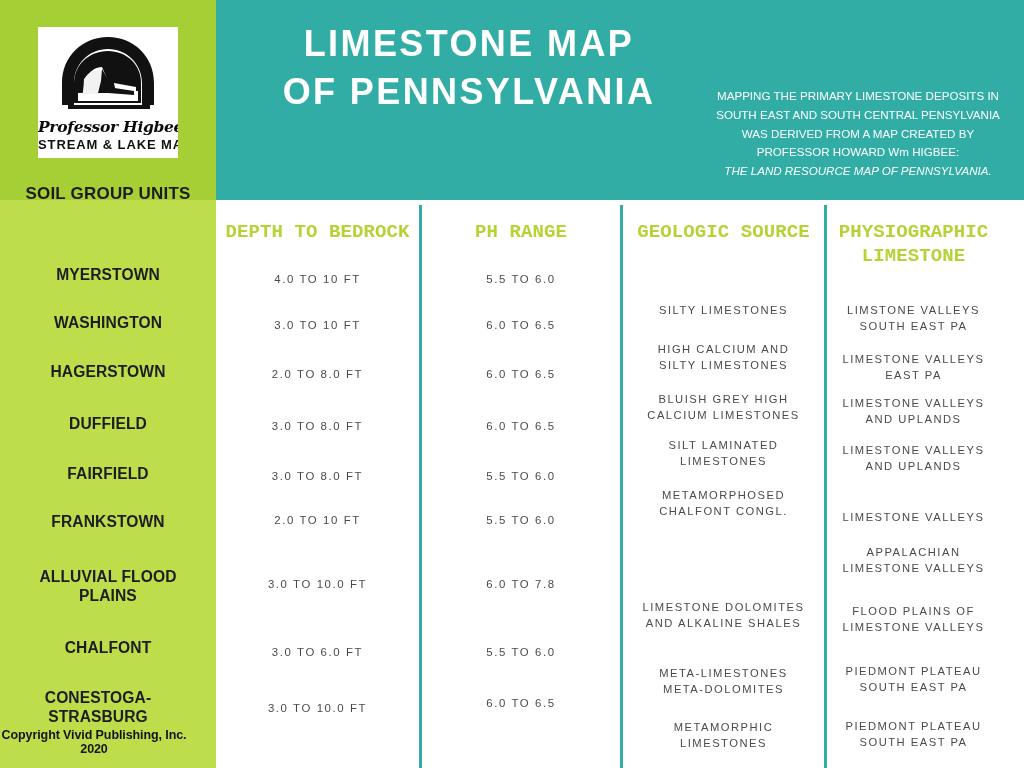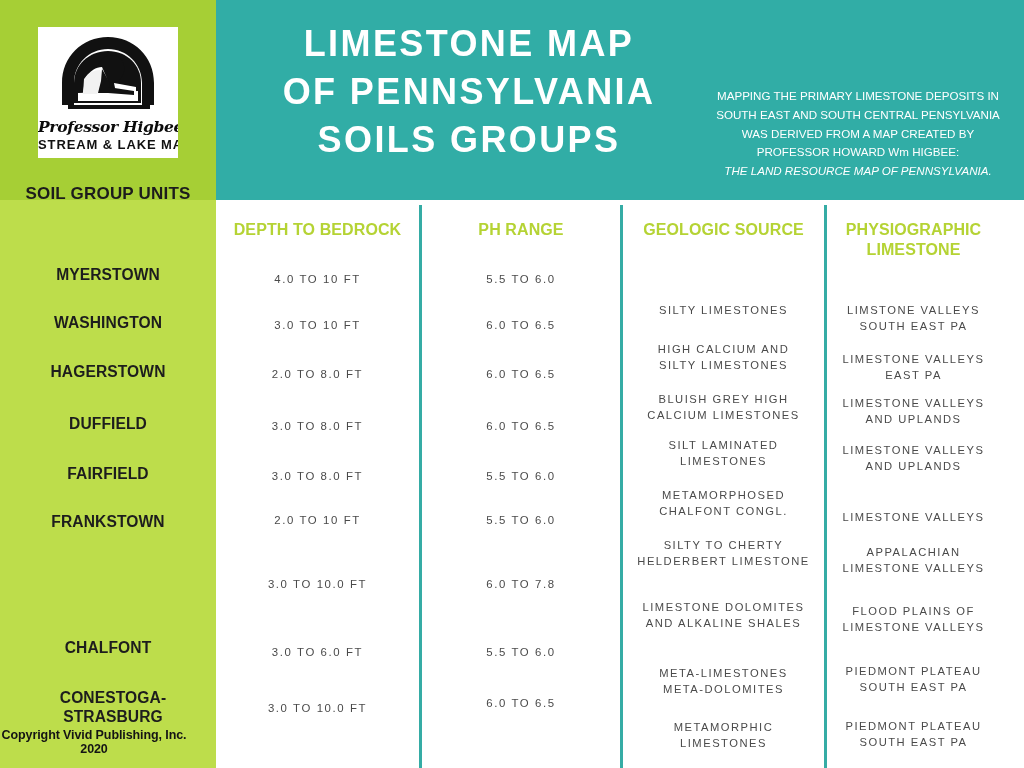--- a/index.html
+++ b/index.html
@@ -161,24 +161,25 @@
     width: 3px;
     height: 563px;
     background: #35aca5;
   }
   .col-header {
     position: absolute;
     top: 20px;
     width: 100%;
     text-align: center;
     color: #b5d334;
-    font-size: 16px;
+    font-size: 19px;
     font-weight: bold;
     line-height: 1.28;
     letter-spacing: 0.1px;
+    font-family: Liberation Mono, monospace;
   }
   .cell {
     position: absolute;
     width: 100%;
     text-align: center;
     color: #4a4a4a;
     font-size: 11.4px;
     letter-spacing: 1.6px;
     line-height: 1.42;
   }
@@ -227,31 +228,31 @@
     </div>
 
     <div class="soil-group-units">SOIL GROUP UNITS</div>
 
     <div class="soil-row" style="top:265px">MYERSTOWN</div>
     <div class="soil-row" style="top:313px">WASHINGTON</div>
     <div class="soil-row" style="top:362px">HAGERSTOWN</div>
     <div class="soil-row" style="top:414px">DUFFIELD</div>
     <div class="soil-row" style="top:464px">FAIRFIELD</div>
     <div class="soil-row" style="top:512px">FRANKSTOWN</div>
+    <div class="soil-row" style="top:567px;padding:0 16px;width:184px">ALLUVIAL FLOOD PLAINS</div>
     <div class="soil-row" style="top:638px">CHALFONT</div>
-    <div class="soil-row" style="top:688px;padding:0 19px;width:188px">CONESTOGA-STRASBURG</div>
+    <div class="soil-row" style="top:688px;padding:0 4px;width:188px">CONESTOGA-STRASBURG</div>
 
     <div class="copyright">Copyright Vivid Publishing, Inc. 2020</div>
   </div>
 
   <div class="header">
     <div class="title">
       <span>LIMESTONE MAP</span><br>
       <span>OF PENNSYLVANIA</span><br>
-      <span>SOILS GROUPS</span>
     </div>
     <div class="subtitle">
       <span>MAPPING THE PRIMARY  LIMESTONE DEPOSITS IN</span><br>
       <span>SOUTH EAST AND SOUTH CENTRAL PENSYLVANIA</span><br>
       <span>WAS DERIVED FROM  A MAP CREATED BY</span><br>
       <span>PROFESSOR HOWARD Wm HIGBEE:</span><br>
       <span class="ital">THE LAND RESOURCE MAP OF PENNSYLVANIA.</span>
     </div>
   </div>
 
@@ -301,24 +302,20 @@
         <span>CALCIUM LIMESTONES</span>
       </div>
       <div class="cell small" style="top:206px">
         <span>SILT LAMINATED</span><br>
         <span>LIMESTONES</span>
       </div>
       <div class="cell small" style="top:256px">
         <span>METAMORPHOSED</span><br>
         <span>CHALFONT CONGL.</span>
       </div>
-      <div class="cell small" style="top:306px">
-        <span>SILTY TO CHERTY</span><br>
-        <span>HELDERBERT LIMESTONE</span>
-      </div>
       <div class="cell small" style="top:368px">
         <span>LIMESTONE DOLOMITES</span><br>
         <span>AND ALKALINE SHALES</span>
       </div>
       <div class="cell small" style="top:434px">
         <span>META-LIMESTONES</span><br>
         <span>META-DOLOMITES</span>
       </div>
       <div class="cell small" style="top:488px">
         <span>METAMORPHIC</span><br>

